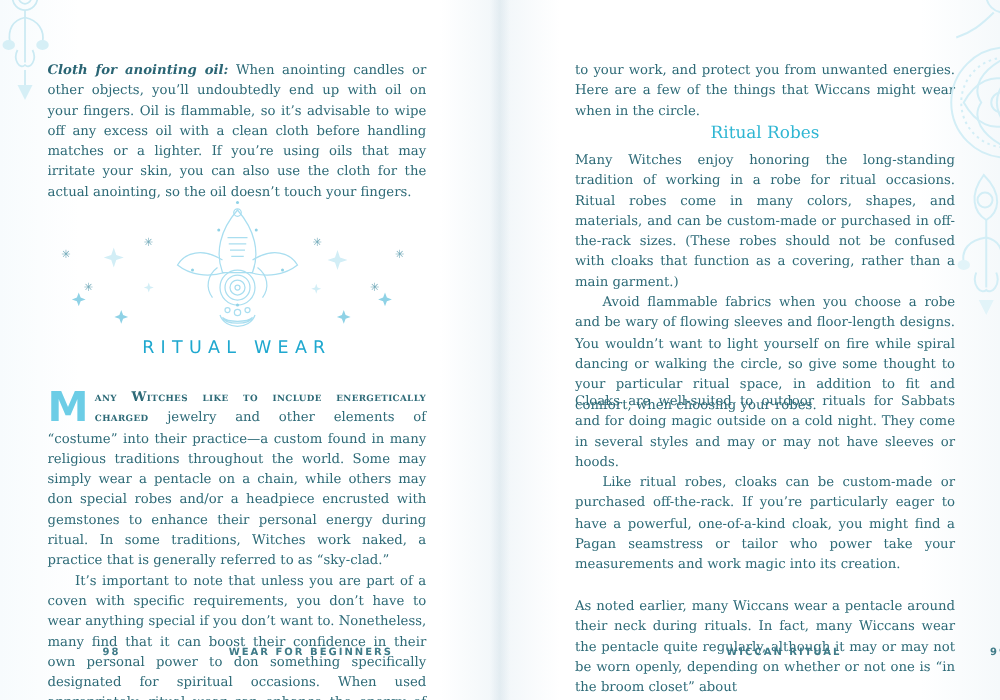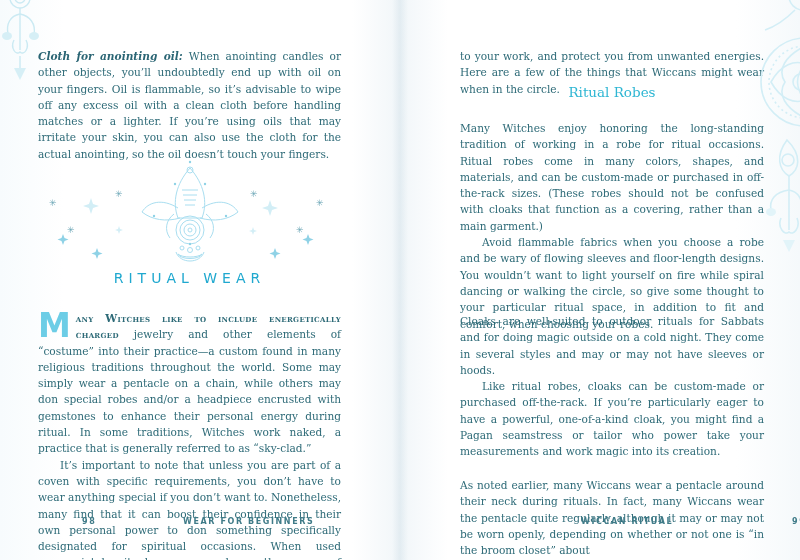--- a/index.html
+++ b/index.html
@@ -46,21 +46,21 @@
 
     .subhead {
       position: absolute;
       font-family: "DejaVu Serif", "Liberation Serif", serif;
       font-size: 13.5px;
       color: #2eb6d3;
       text-align: center;
       width: 304px;
       left: 60px;
     }
-    .sh-robes { top: 84px; }
+    .sh-robes { top: 98px; }
     .sh-cloaks { top: 288px; }
     .sh-pentacle { top: 451px; }
 
     .chapter-title {
       position: absolute;
       left: 38px; top: 270px; width: 303px;
       text-align: center;
       font-family: "DejaVu Sans", "Liberation Sans", sans-serif;
       font-weight: normal;
       font-size: 14px;

